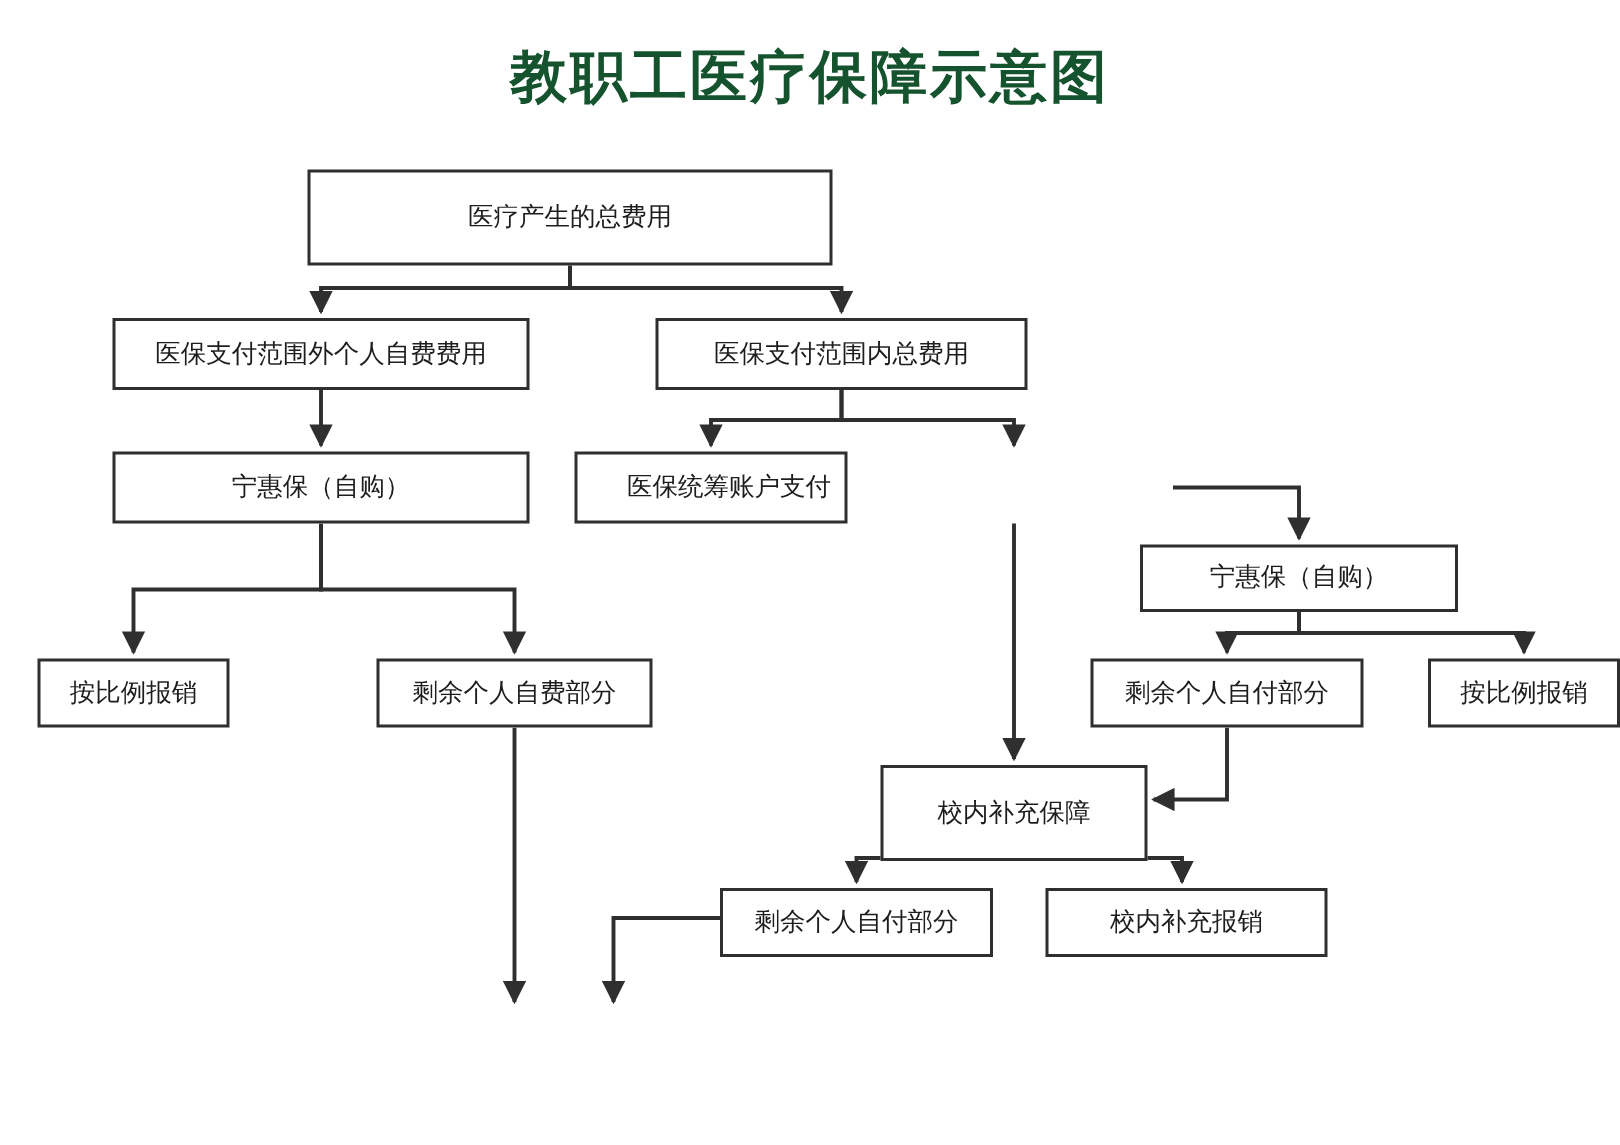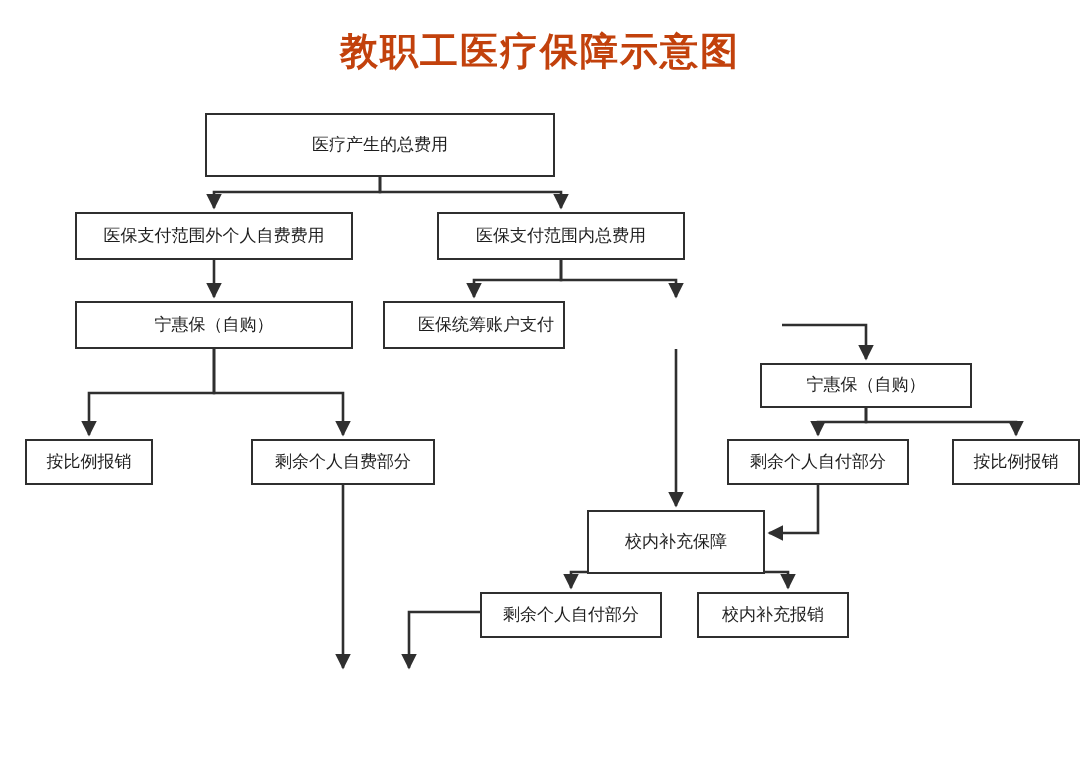--- a/index.html
+++ b/index.html
@@ -23,21 +23,21 @@
   }
   #title {
     position: absolute;
     left: 0;
     top: 26px;
     width: 1080px;
     text-align: center;
     font-size: 38px;
     font-weight: bold;
     letter-spacing: 2px;
-    color: #c2410c;
+    color: #14532d;
     font-family: "DejaVu Sans", "Liberation Sans", sans-serif;
   }
   .node {
     position: absolute;
     box-sizing: border-box;
     border: 2px solid #2f2f2f;
     background: #ffffff;
     display: flex;
     align-items: center;
     justify-content: center;
@@ -130,17 +130,17 @@
   </div>
   <div class="node" style="left: 952px; top: 439px; width: 128px; height: 46px;">
     <span>按比例报销</span>
   </div>
   <div class="node" style="left: 587px; top: 510px; width: 178px; height: 64px;">
     <span>校内补充保障</span>
   </div>
   <div class="node" style="left: 480px; top: 592px; width: 182px; height: 46px;">
     <span>剩余个人自付部分</span>
   </div>
-  <div class="node" style="left: 697px; top: 592px; width: 152px; height: 46px;">
+  <div class="node" style="left: 697px; top: 592px; width: 188px; height: 46px;">
     <span>校内补充报销</span>
   </div>
 
 </div>
 
 </body></html>

